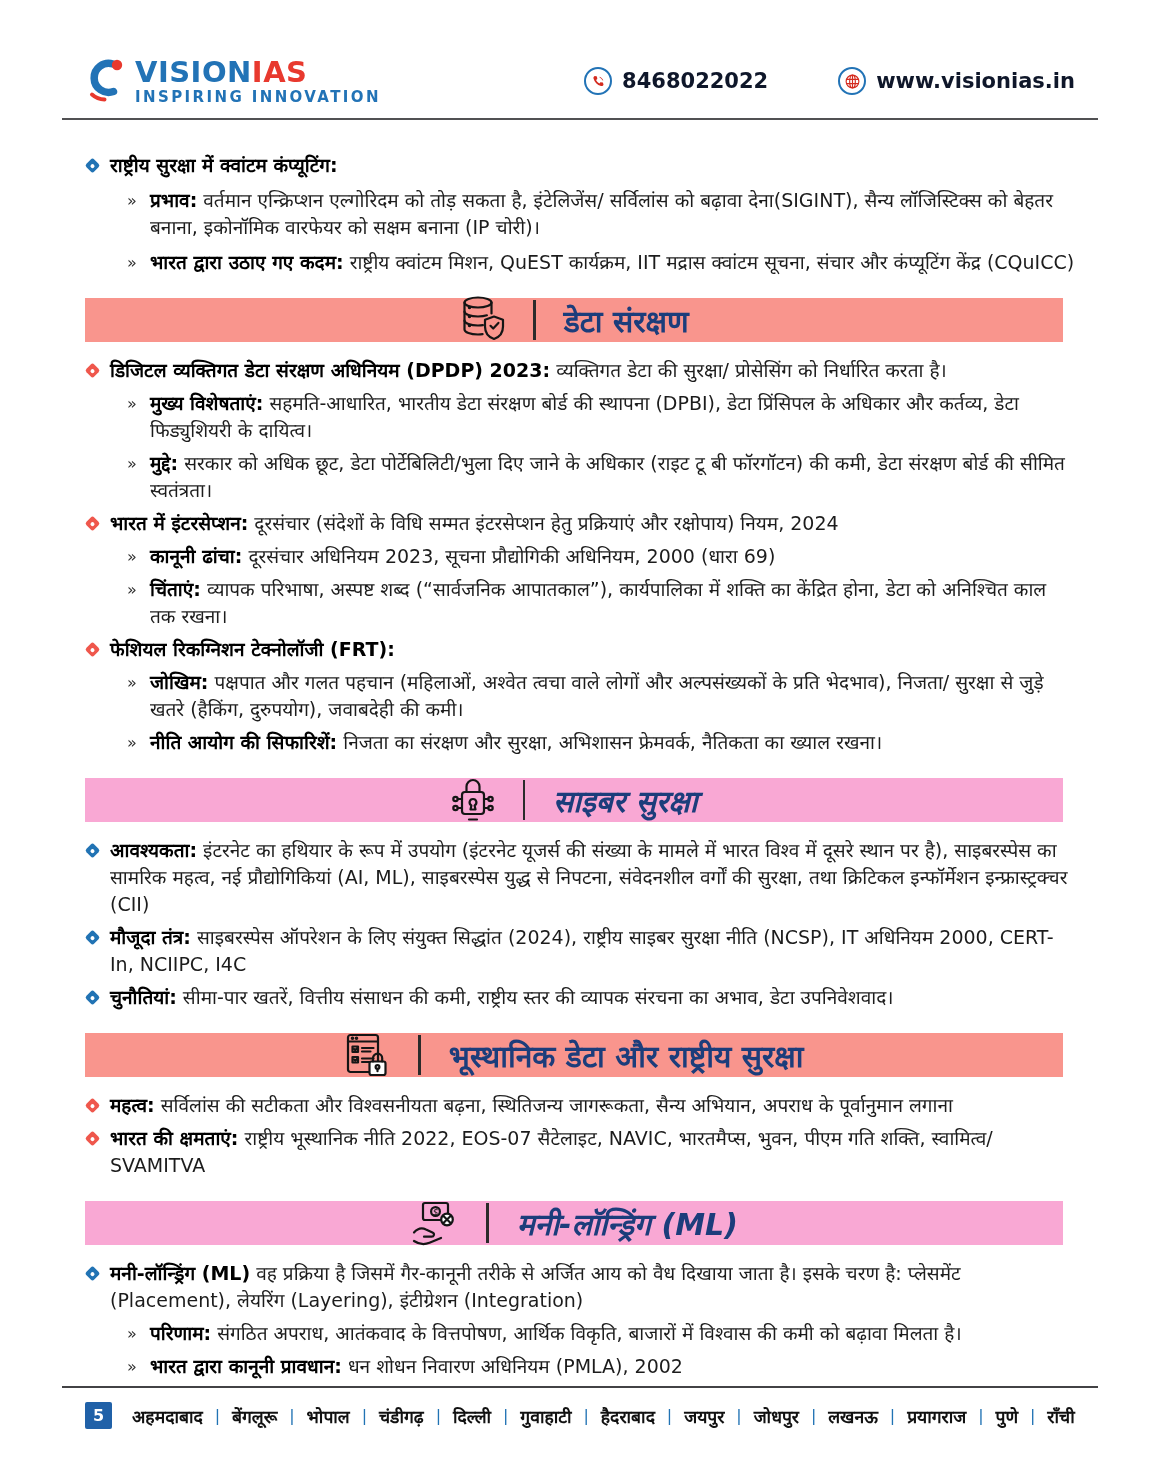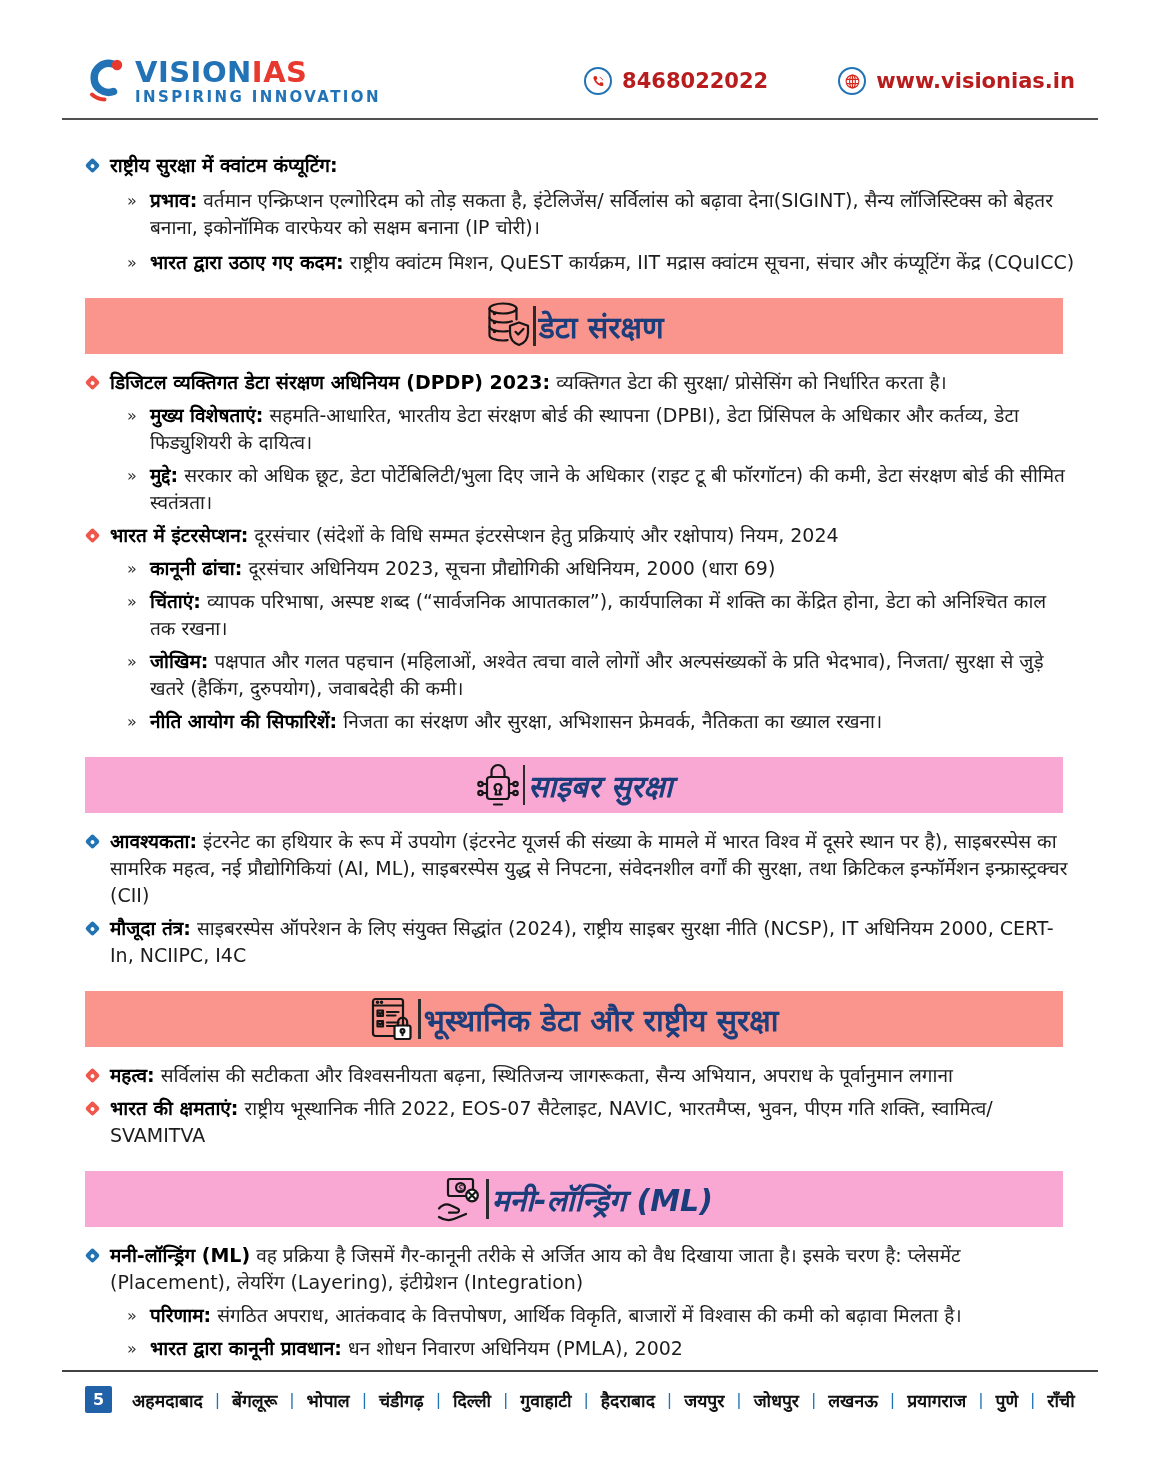--- a/index.html
+++ b/index.html
@@ -17,21 +17,21 @@
   }
   
   .header { display:flex; align-items:center; height:46px; }
   .logo { display:flex; align-items:center; gap:8px; }
   .logo-text { line-height:1; }
   .logo-name { font-size:29px; font-weight:700; letter-spacing:.5px; }
   .logo-vision { color:#2273B6; }
   .logo-ias { color:#E8392E; }
   .logo-tagline { font-size:15px; color:#2273B6; letter-spacing:2.4px; font-weight:600; margin-top:3px; }
   .header-right { margin-left:auto; display:flex; align-items:center; gap:70px; }
-  .contact { display:flex; align-items:center; gap:10px; font-size:21px; font-weight:700; color:#b91c1c; }
+  .contact { display:flex; align-items:center; gap:10px; font-size:21px; font-weight:700; color:#0f172a; }
   .hicon { width:28px; height:28px; border:2px solid #2273B6; border-radius:50%;
            display:flex; align-items:center; justify-content:center; flex:0 0 auto; }
   .header-rule { border:none; border-top:2.5px solid #515153; margin:14px -23px 0 -23px; }
   
   .sections { }
   .section-block { }
   .bullet { display:grid; grid-template-columns:25px 1fr; margin-bottom:6px; }
   .subbullet { display:grid; grid-template-columns:25px 1fr; margin-left:40px; margin-bottom:6px; }
   .btext { font-size:19px; line-height:27px; }
   .btext b { color:#000; }
@@ -39,21 +39,21 @@
              border-radius:2.5px; position:relative; }
   .diamond::after { content:""; position:absolute; left:3.5px; top:3.5px; width:4px; height:4px;
              border-radius:50%; background:#fff; }
   .diamond.blue { background:#2173B4; }
   .diamond.red  { background:#EF574C; }
   .chev { font-size:16px; color:#333; line-height:27px; padding-left:2px; }
   .intro { margin-top:32px; }
   .intro .bullet { margin-bottom:8px; }
   .intro .subbullet { margin-bottom:8px; }
   
-  .banner { height:56px; margin:22px 12px 15px 0; display:flex; align-items:center; justify-content:center; gap:3px; }
+  .banner { height:44px; margin:22px 12px 15px 0; display:flex; align-items:center; justify-content:center; gap:28px; }
   .banner.red  { background:#F9958D; }
   .banner.blue { background:#f9a8d4;font-style:italic; }
   .banner-icon { display:flex; align-items:center; }
   .banner-divider { width:2.5px; height:40px; background:#2b2b2b; }
   .banner-title { font-size:30px; font-weight:700; color:#1C3D7B; }
   
   .footer-wrap { margin-top:auto; margin-bottom:66px; }
   .footer-rule { border:none; border-top:2.5px solid #424245; margin:0 -23px 14px -23px; }
   .footer-row { display:flex; align-items:center; }
   .page-box { width:27px; height:27px; background:#2061A8; color:#fff; font-size:16px; font-weight:700;
@@ -156,20 +156,24 @@
           <div class="btext"><b>भारत में इंटरसेप्शन:</b> दूरसंचार (संदेशों के विधि सम्मत इंटरसेप्शन हेतु प्रक्रियाएं और रक्षोपाय) नियम, 2024</div>
         </div>
         <div class="subbullet">
           <span class="chev">»</span>
           <div class="btext"><b>कानूनी ढांचा:</b> दूरसंचार अधिनियम 2023, सूचना प्रौद्योगिकी अधिनियम, 2000 (धारा 69)</div>
         </div>
         <div class="subbullet">
           <span class="chev">»</span>
           <div class="btext"><b>चिंताएं:</b> व्यापक परिभाषा, अस्पष्ट शब्द (“सार्वजनिक आपातकाल”), कार्यपालिका में शक्ति का केंद्रित होना, डेटा को अनिश्चित काल तक रखना।</div>
         </div>
+        <div class="bullet">
+          <span class="diamond red"></span>
+          <div class="btext"><b>फेशियल रिकग्निशन टेक्नोलॉजी (FRT):</b></div>
+        </div>
         <div class="subbullet">
           <span class="chev">»</span>
           <div class="btext"><b>जोखिम:</b> पक्षपात और गलत पहचान (महिलाओं, अश्वेत त्वचा वाले लोगों और अल्पसंख्यकों के प्रति भेदभाव), निजता/ सुरक्षा से जुड़े खतरे (हैकिंग, दुरुपयोग), जवाबदेही की कमी।</div>
         </div>
         <div class="subbullet">
           <span class="chev">»</span>
           <div class="btext"><b>नीति आयोग की सिफारिशें:</b> निजता का संरक्षण और सुरक्षा, अभिशासन फ्रेमवर्क, नैतिकता का ख्याल रखना।</div>
         </div>
       </section>
       <section class="section-block">
@@ -191,20 +195,24 @@
           <span class="banner-divider"></span>
           <span class="banner-title">साइबर सुरक्षा</span>
         </div>
         <div class="bullet">
           <span class="diamond blue"></span>
           <div class="btext"><b>आवश्यकता:</b> इंटरनेट का हथियार के रूप में उपयोग (इंटरनेट यूजर्स की संख्या के मामले में भारत विश्व में दूसरे स्थान पर है), साइबरस्पेस का सामरिक महत्व, नई प्रौद्योगिकियां (AI, ML), साइबरस्पेस युद्ध से निपटना, संवेदनशील वर्गों की सुरक्षा, तथा क्रिटिकल इन्फॉर्मेशन इन्फ्रास्ट्रक्चर (CII)</div>
         </div>
         <div class="bullet">
           <span class="diamond blue"></span>
           <div class="btext"><b>मौजूदा तंत्र:</b> साइबरस्पेस ऑपरेशन के लिए संयुक्त सिद्धांत (2024), राष्ट्रीय साइबर सुरक्षा नीति (NCSP), IT अधिनियम 2000, CERT-In, NCIIPC, I4C</div>
+        </div>
+        <div class="bullet">
+          <span class="diamond blue"></span>
+          <div class="btext"><b>चुनौतियां:</b> सीमा-पार खतरें, वित्तीय संसाधन की कमी, राष्ट्रीय स्तर की व्यापक संरचना का अभाव, डेटा उपनिवेशवाद।</div>
         </div>
       </section>
       <section class="section-block">
         <div class="banner red">
           <span class="banner-icon">
             <svg width="46" height="50" viewBox="0 0 46 50" fill="none" stroke="#151515" stroke-width="2.2" stroke-linecap="round" stroke-linejoin="round">
               <rect x="4" y="5" width="30" height="37" rx="2.5"></rect>
               <path d="M4 11.5h30"></path>
               <circle cx="8.5" cy="8.2" r=".7" fill="#151515"></circle>
               <circle cx="12.5" cy="8.2" r=".7" fill="#151515"></circle>

